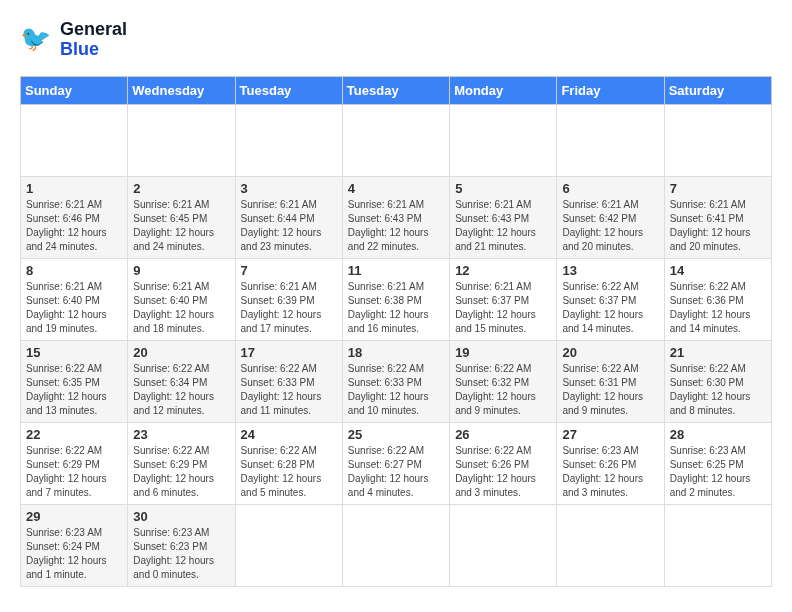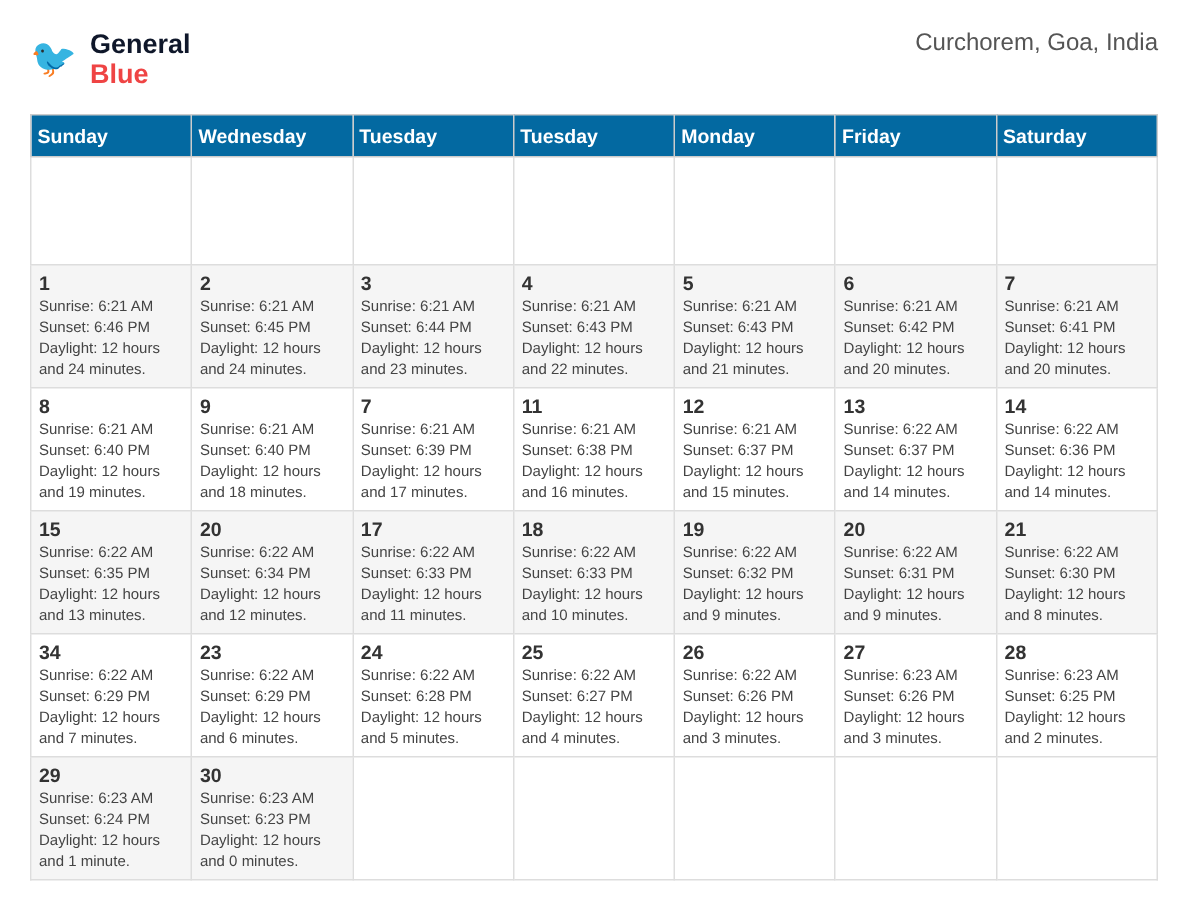--- a/index.html
+++ b/index.html
@@ -45,21 +45,21 @@
     .subtitle {
       font-size: 16px;
       color: #555;
     }
     table {
       width: 100%;
       border-collapse: collapse;
       font-size: 11px;
     }
     thead tr th {
-      background-color: #0369a1;
+      background-color: #3b82f6;
       color: #fff;
       padding: 6px 4px;
       text-align: left;
       font-size: 13px;
       font-weight: bold;
       border: 1px solid #ccc;
     }
     tbody tr td {
       border: 1px solid #ddd;
       padding: 4px 5px;
@@ -90,25 +90,24 @@
 </head>
 <body>
 
 <div class="header-area">
   <div class="logo">
     <svg class="logo-bird" viewBox="0 0 40 40">
       <text x="0" y="28" font-size="28">🐦</text>
     </svg>
     <div class="logo-text">
       <div><span>General</span></div>
-      <div style="color:#ef4444;">Blue</div>
+      <div style="color:#1d4ed8;">Blue</div>
     </div>
   </div>
   <div class="title-area">
-    <div class="subtitle">Curchorem, Goa, India</div>
   </div>
 </div>
 
 <table>
   <thead>
     <tr>
       <th>Sunday</th>
       <th>Wednesday</th>
       <th>Tuesday</th>
       <th>Tuesday</th>
@@ -212,21 +211,21 @@
           <span class="day-num">20</span>
           <div class="day-detail">Sunrise: 6:22 AM<br>Sunset: 6:31 PM<br>Daylight: 12 hours and 9 minutes.</div>
         </td>
         <td>
           <span class="day-num">21</span>
           <div class="day-detail">Sunrise: 6:22 AM<br>Sunset: 6:30 PM<br>Daylight: 12 hours and 8 minutes.</div>
         </td>
       </tr>
       <tr>
         <td>
-          <span class="day-num">34</span>
+          <span class="day-num">22</span>
           <div class="day-detail">Sunrise: 6:22 AM<br>Sunset: 6:29 PM<br>Daylight: 12 hours and 7 minutes.</div>
         </td>
         <td>
           <span class="day-num">23</span>
           <div class="day-detail">Sunrise: 6:22 AM<br>Sunset: 6:29 PM<br>Daylight: 12 hours and 6 minutes.</div>
         </td>
         <td>
           <span class="day-num">24</span>
           <div class="day-detail">Sunrise: 6:22 AM<br>Sunset: 6:28 PM<br>Daylight: 12 hours and 5 minutes.</div>
         </td>

